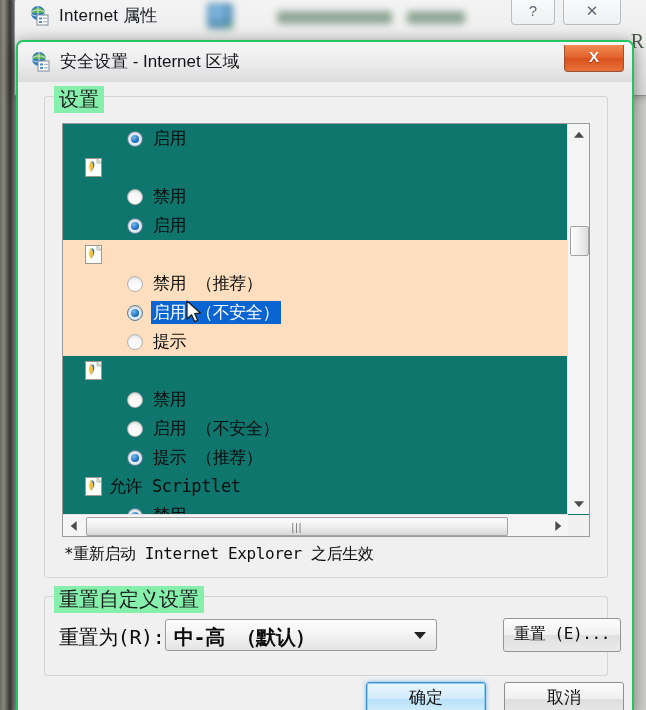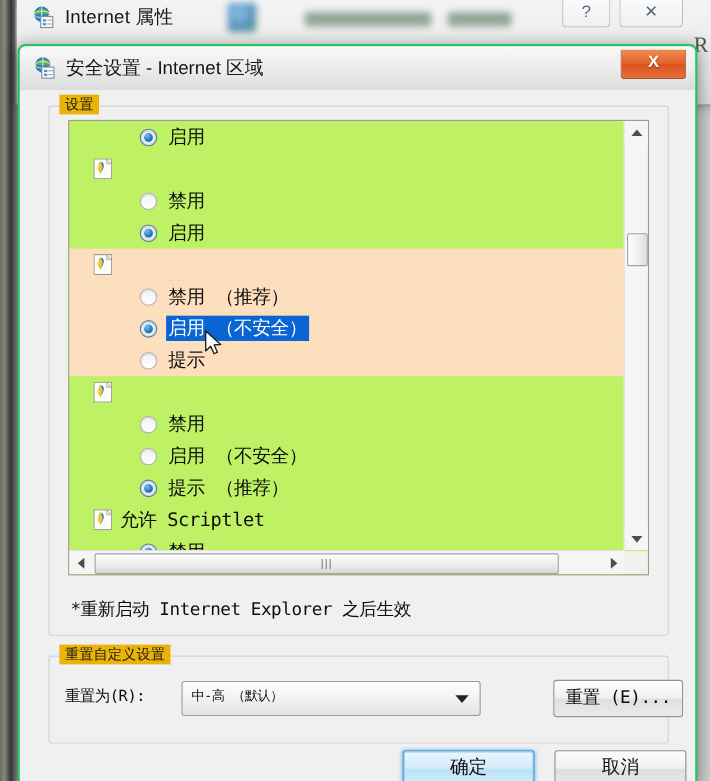--- a/index.html
+++ b/index.html
@@ -100,36 +100,36 @@
 
   
   .groupbox {
     position: absolute;
     border: 1px solid #d3d3d3;
     border-radius: 3px;
     background: transparent;
   }
   .group-label {
     position: absolute;
-    background: #eab308;
+    background: #86efac;
     padding: 0 5px;
-    font-size: 13px;
+    font-size: 20px;
     color: #1b1b1b;
     top: -11px; left: 9px;
   }
 
   #settings-group { left: 26px; top: 14px; width: 562px; height: 480px; }
   #reset-group    { left: 26px; top: 514px; width: 562px; height: 78px; }
 
   
   #settings-list {
     position: absolute;
-    left: 17px; top: 12px;
+    left: 17px; top: 26px;
     width: 526px; height: 412px;
-    background: #bef264;
+    background: #0f766e;
     border: 1px solid #9a9a9a;
     overflow: hidden;
   }
   #list-viewport {
     position: absolute; left: 0; top: 0;
     width: 505px; height: 390px;
     overflow: hidden;
   }
   .list-rows { position: absolute; left: 0; top: 0; width: 100%; }
 
@@ -224,36 +224,37 @@
   #restart-note {
     position: absolute; left: 19px; top: 447px;
     font-size: 16px; color: #0c0c0c;
     font-family: "DejaVu Sans Mono", "Liberation Mono", monospace;
     letter-spacing: -0.4px;
   }
 
   
   #reset-label {
     position: absolute; left: 14px; top: 27px;
-    font-size: 14px; color: #0c0c0c;
+    font-size: 20px; color: #0c0c0c;
     font-family: "DejaVu Sans Mono", "Liberation Mono", monospace;
     letter-spacing: -0.4px;
   }
   #reset-select {
     position: absolute; left: 120px; top: 22px;
     width: 270px; height: 30px;
     background: linear-gradient(180deg,#fdfdfd 0%, #f3f3f3 48%, #e4e4e4 100%);
     border: 1px solid #9b9b9b;
     border-radius: 3px;
   }
   #reset-select-value {
     position: absolute; left: 8px; top: 4px;
-    font-size: 12px; color: #0c0c0c;
-    font-family: "DejaVu Sans Mono", "Liberation Mono", monospace;
-    letter-spacing: -0.4px;
+    font-size: 20px; color: #0c0c0c;
+    font-family: "DejaVu Sans Mono", "Liberation Mono", monospace;
+    letter-spacing: -0.4px;
+    font-weight: bold;
   }
   #reset-select-arrow {
     position: absolute; right: 10px; top: 12px;
     width: 0; height: 0;
     border-left: 6px solid transparent;
     border-right: 6px solid transparent;
     border-top: 7px solid #222;
   }
   #reset-button {
     position: absolute; left: 458px; top: 21px;

